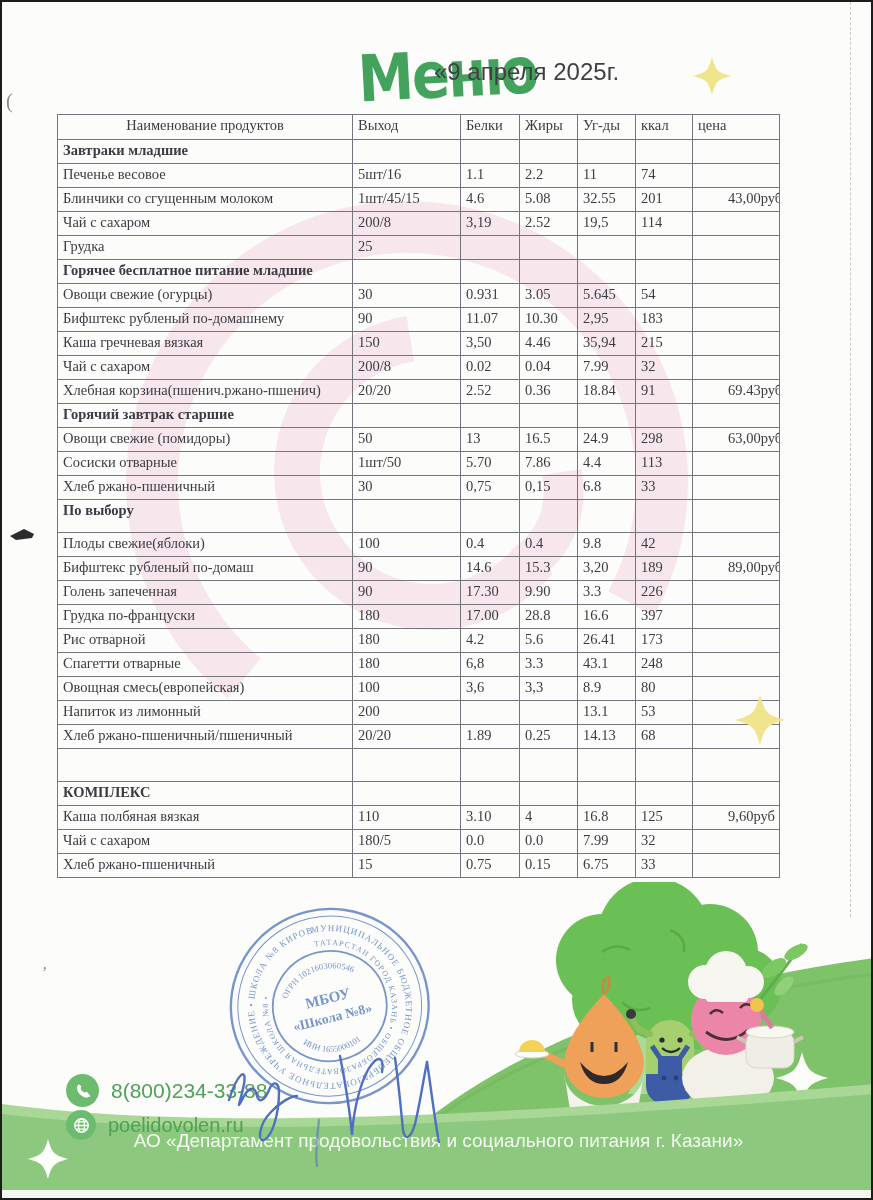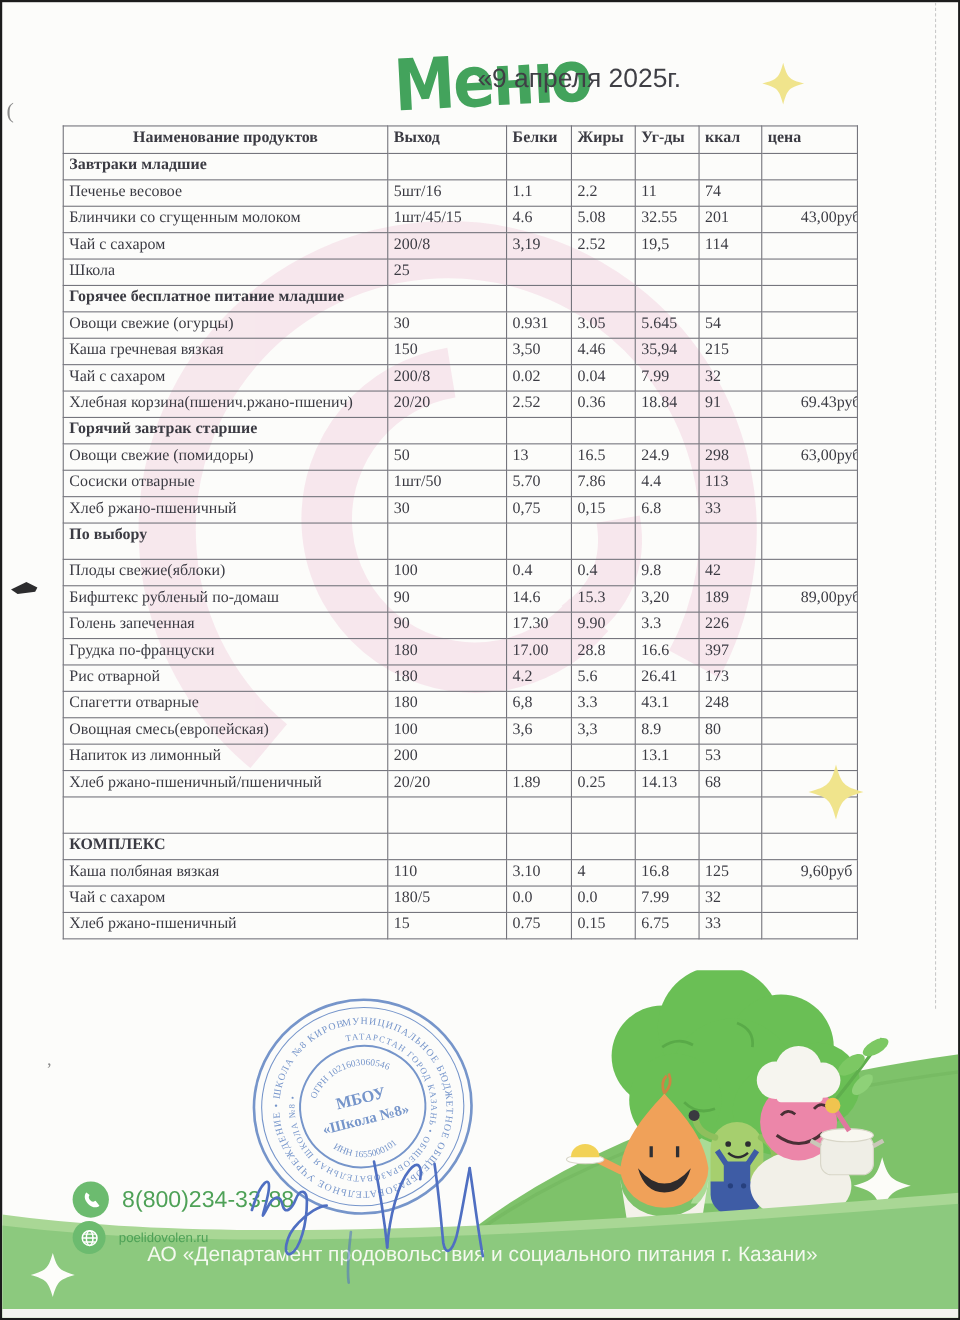--- a/index.html
+++ b/index.html
@@ -13,40 +13,40 @@
   #logo{position:absolute;left:356px;top:40px;z-index:6;color:#43a35c;
         font-family:"DejaVu Sans",sans-serif;font-size:56px;font-weight:bold;
         transform:rotate(-3deg) scaleY(1.15);letter-spacing:-2px;}
   #date{position:absolute;left:432px;top:56px;z-index:6;color:#3f3f45;
         font-family:"Liberation Sans",sans-serif;font-size:24px;}
   
   #menu{position:absolute;left:55px;top:112px;width:722px;z-index:4;
         border-collapse:collapse;table-layout:fixed;background:transparent;}
   #menu th,#menu td{border:1px solid #75757d;padding:1px 5px;font-size:14.5px;line-height:18px;
         color:#3b3b43;vertical-align:top;overflow:hidden;}
-  #menu th{font-weight:bold;text-align:left;height:22px;}
+  #menu th{font-weight:normal;text-align:left;height:22px;}
   #menu th:first-child{text-align:center;}
   #menu td{height:21px;}
   #menu tr.section td:first-child{font-weight:bold;}
   #menu tr.tall td{height:30px;}
   #menu tr.spacer td{height:30px;}
   #menu td.price-cell{padding-left:35px;}
   
   #illustration{position:absolute;left:0;top:880px;z-index:2;}
   #band-text{position:absolute;left:0;top:1128px;width:873px;text-align:center;z-index:5;
         font-family:"Liberation Sans",sans-serif;font-size:19px;color:#f4f9ef;}
   
   .contact{position:absolute;left:64px;display:flex;align-items:center;gap:12px;z-index:6;}
   .contact.phone{top:1072px;}
   .contact.site{top:1108px;}
   .cicon{width:33px;height:33px;border-radius:50%;background:#6cbb6f;display:flex;
         align-items:center;justify-content:center;flex:0 0 auto;}
   .contact.site .cicon{width:30px;height:30px;}
   .ctext{color:#4ea157;font-family:"Liberation Sans",sans-serif;font-size:21px;}
-  .contact.site .ctext{font-size:12px;}
+  .contact.site .ctext{font-size:20px;}
   
   #stamp{position:absolute;left:222px;top:900px;z-index:6;transform:rotate(-14deg);opacity:.92;}
   #stamp text{fill:#6b8dc7;}
   #signatures{position:absolute;left:195px;top:1022px;z-index:7;}
   .sparkle{position:absolute;z-index:6;}
 </style>
 </head>
 <body>
 
 <div id="page">
@@ -128,21 +128,21 @@
         <tr class="item">
           <td>Чай с сахаром</td>
           <td>200/8</td>
           <td>3,19</td>
           <td>2.52</td>
           <td>19,5</td>
           <td>114</td>
           <td class="price-cell"></td>
         </tr>
         <tr class="item">
-          <td>Школа</td>
+          <td>Грудка</td>
           <td>25</td>
           <td></td>
           <td></td>
           <td></td>
           <td></td>
           <td class="price-cell"></td>
         </tr>
         <tr class="section">
           <td>Горячее бесплатное питание младшие</td>
           <td></td>
@@ -152,20 +152,29 @@
           <td></td>
           <td class="price-cell"></td>
         </tr>
         <tr class="item">
           <td>Овощи свежие (огурцы)</td>
           <td>30</td>
           <td>0.931</td>
           <td>3.05</td>
           <td>5.645</td>
           <td>54</td>
+          <td class="price-cell"></td>
+        </tr>
+        <tr class="item">
+          <td>Бифштекс рубленый по-домашнему</td>
+          <td>90</td>
+          <td>11.07</td>
+          <td>10.30</td>
+          <td>2,95</td>
+          <td>183</td>
           <td class="price-cell"></td>
         </tr>
         <tr class="item">
           <td>Каша гречневая вязкая</td>
           <td>150</td>
           <td>3,50</td>
           <td>4.46</td>
           <td>35,94</td>
           <td>215</td>
           <td class="price-cell"></td>

